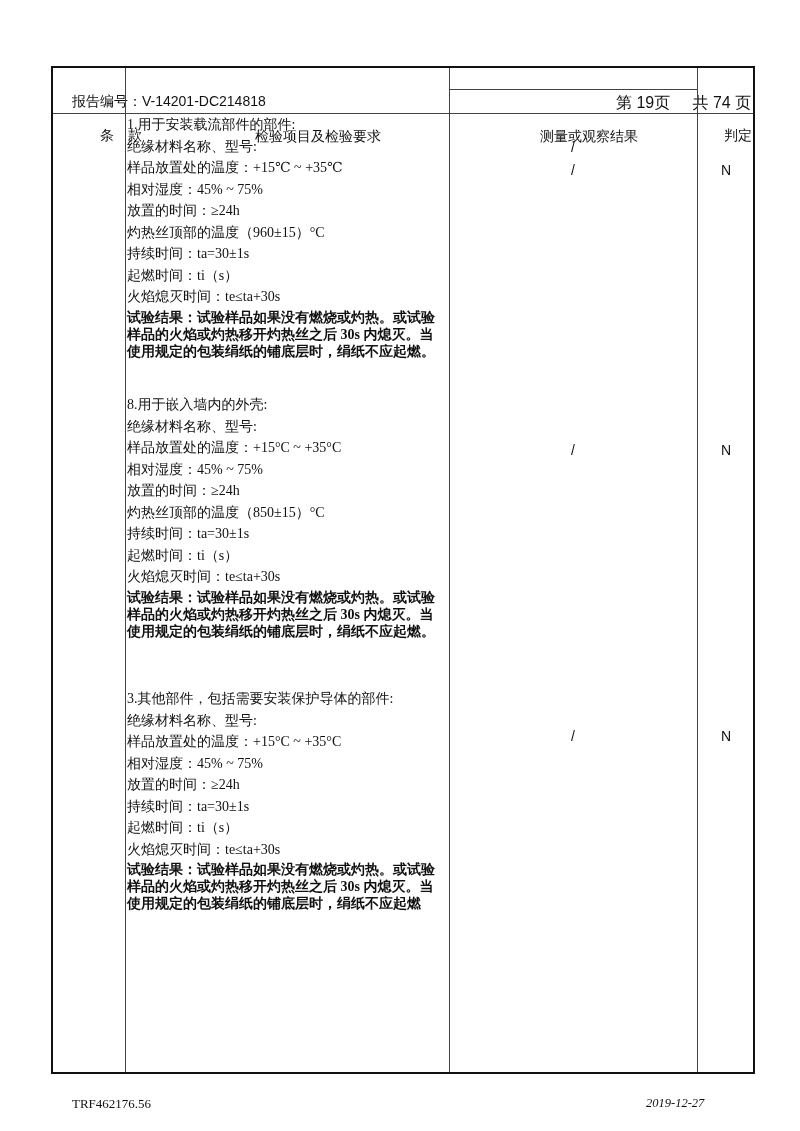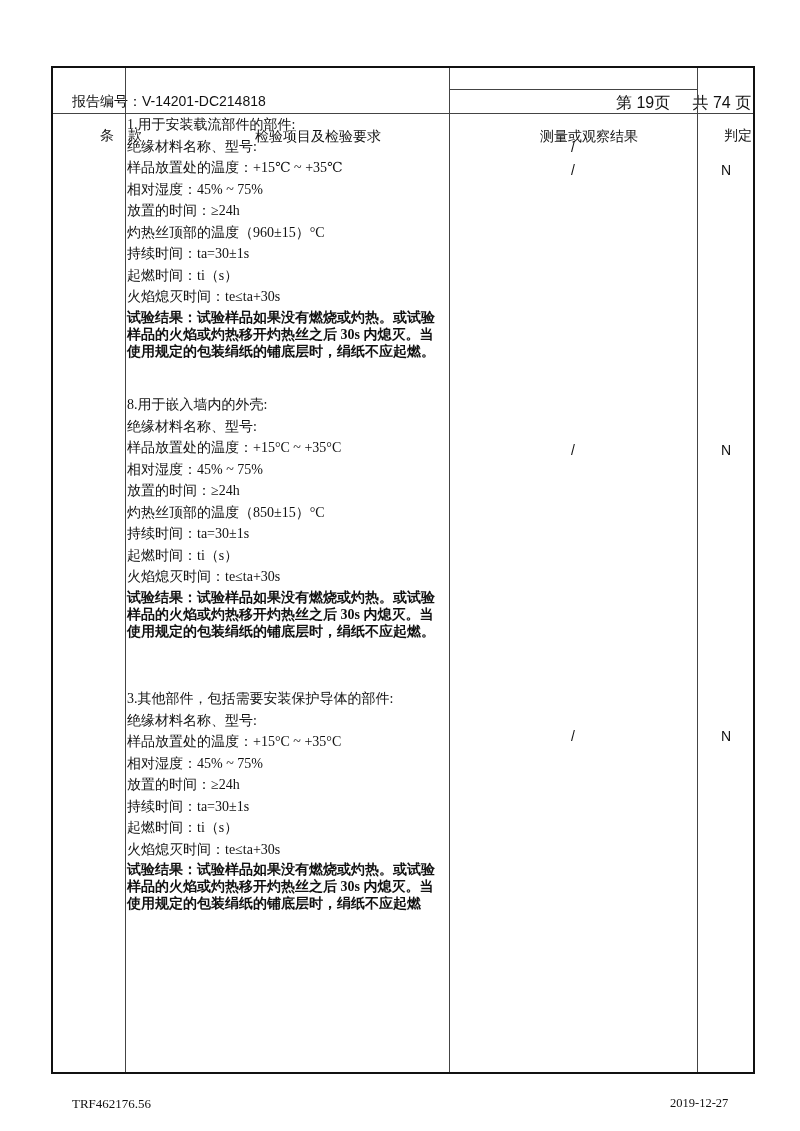--- a/index.html
+++ b/index.html
@@ -10,21 +10,21 @@
   .hdr-right { position:absolute; left:616px; top:47px; font-size:16px; white-space:pre; }
   .tbl { position:absolute; left:51px; top:66px; width:704px; height:1008px; border:2px solid #111; box-sizing:border-box; }
   .vline { position:absolute; top:0; bottom:0; width:1px; background:#444; }
   .hline { position:absolute; height:1px; background:#444; }
   .th { position:absolute; font-size:14px; text-align:center; }
   .cell-text { position:absolute; font-size:14px; line-height:21.5px; }
   .cell-text .para { line-height:17px; margin-top:1px;font-weight:bold; }
   .block { position:absolute; left:74px; width:320px; }
   .res { position:absolute; font-size:14px; text-align:center; }
   .footer-left { position:absolute; left:72px; top:1096px; font-size:13px; }
-  .footer-right { position:absolute; left:670px; top:1096px; font-size:12.5px; }
+  .footer-right { position:absolute; left:646px; top:1096px; font-size:12.5px;font-style:italic; }
 </style>
 </head>
 <body>
 
 <div class="hdr-left sans">报告编号：V-14201-DC214818</div>
 <div class="hdr-right sans">第 19页     共 74 页</div>
 
 <div class="tbl">
 
   <div class="vline" style="left:72px;"></div>

